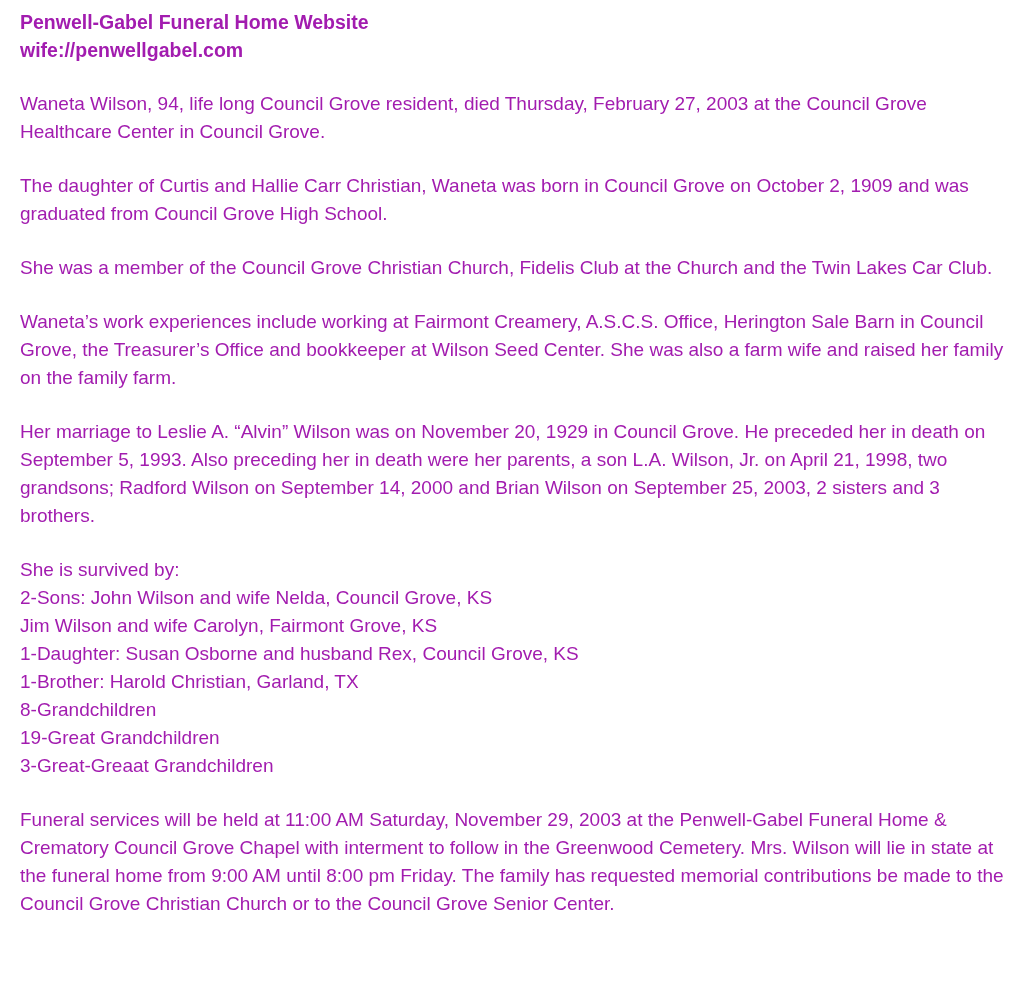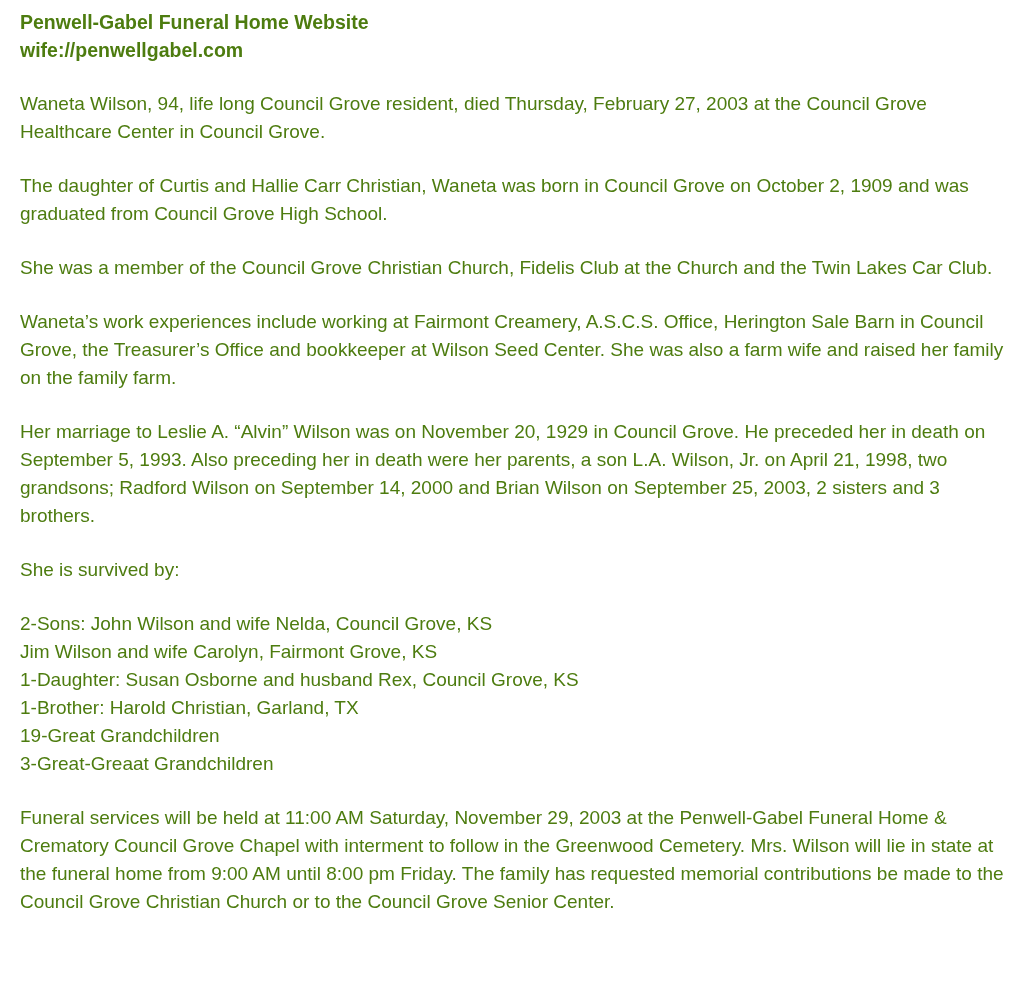--- a/index.html
+++ b/index.html
@@ -5,21 +5,21 @@
   html, body {
     margin: 0;
     padding: 0;
     background: #ffffff;
   }
   .page {
     width: 1027px;
     height: 1001px;
     box-sizing: border-box;
     background: #ffffff;
-    color: #4d7c0f;
+    color: #a21caf;
     font-family: "Liberation Sans", "DejaVu Sans", sans-serif;
     font-size: 19px;
     line-height: 28px;
     padding: 8px 18px 10px 20px;
     overflow: hidden;
   }
   .doc-header {
     font-weight: bold;
     font-size: 19.5px;
     line-height: 28px;
@@ -27,21 +27,20 @@
   .doc-header .line {
     white-space: nowrap;
   }
   .para {
     margin: 0 0 0 0;
     padding: 0;
     margin-top: 26px;
     max-width: 1000px;
   }
   .list-block {
-    margin-top: 26px;
   }
   .list-block .line {
     line-height: 28px;
   }
 </style>
 </head>
 <body>
 
 <div class="page">
 
@@ -60,19 +59,20 @@
 
   <p class="para">Her marriage to Leslie A. “Alvin” Wilson was on November 20, 1929 in Council Grove. He preceded her in death on September 5, 1993. Also preceding her in death were her parents, a son L.A. Wilson, Jr. on April 21, 1998, two grandsons; Radford Wilson on September 14, 2000 and Brian Wilson on September 25, 2003, 2 sisters and 3 brothers.</p>
 
   <p class="para">She is survived by:</p>
 
   <div class="list-block">
     <div class="line">2-Sons: John Wilson and wife Nelda, Council Grove, KS</div>
     <div class="line">Jim Wilson and wife Carolyn, Fairmont Grove, KS</div>
     <div class="line">1-Daughter: Susan Osborne and husband Rex, Council Grove, KS</div>
     <div class="line">1-Brother: Harold Christian, Garland, TX</div>
+    <div class="line">8-Grandchildren</div>
     <div class="line">19-Great Grandchildren</div>
     <div class="line">3-Great-Greaat Grandchildren</div>
   </div>
 
   <p class="para">Funeral services will be held at 11:00 AM Saturday, November 29, 2003 at the Penwell-Gabel Funeral Home &amp; Crematory Council Grove Chapel with interment to follow in the Greenwood Cemetery. Mrs. Wilson will lie in state at the funeral home from 9:00 AM until 8:00 pm Friday. The family has requested memorial contributions be made to the Council Grove Christian Church or to the Council Grove Senior Center.</p>
 
 </div>
 
 </body></html>

